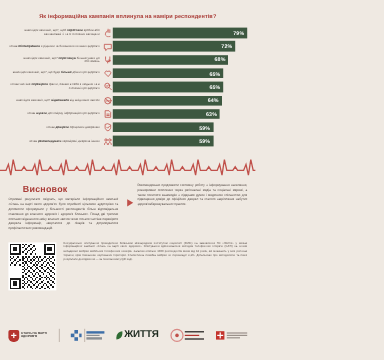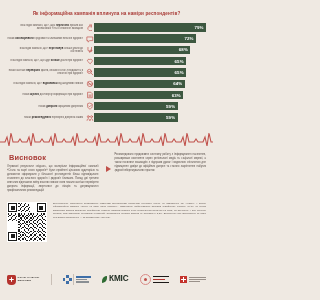--- a/index.html
+++ b/index.html
@@ -49,21 +49,21 @@
   }
 
   
   .ecg{width:213px;height:20px;display:block;margin-top:3px;}
 
   
   .cols{display:flex;padding:4px 7px 0 7px;gap:7px;flex:0 0 auto;}
   .col{flex:1 1 0;min-width:0;position:relative;}
   .col-head{
     font-size:7.4px;font-weight:bold;color:#a93b36;
-    margin:0 0 3px 2px;letter-spacing:.2px;
+    margin:0 0 3px 12px;letter-spacing:.2px;
   }
   .col-body{
     font-size:2.6px;line-height:1.52;color:#564c47;text-align:justify;
   }
   .col-right{padding-left:9px;}
   .arrow-marker{
     position:absolute;left:0px;top:13px;
     width:0;height:0;
     border-top:3.2px solid transparent;
     border-bottom:3.2px solid transparent;
@@ -529,21 +529,21 @@
       <div class="logo-sep"></div>
       <div class="logo-bars">
         <div class="lb w1"></div>
         <div class="lb w2 g"></div>
         <div class="lb w3 g"></div>
       </div>
     </div>
 
     <div class="logo">
       <div class="leaf"></div>
-      <span class="zhyttia">КМІС</span>
+      <span class="zhyttia">ЖИТТЯ</span>
     </div>
 
     <div class="logo">
       <div class="ring">
         <div class="ring-in"></div>
       </div>
       <div class="logo-red-bars">
         <div class="rb w1"></div>
         <div class="rb w2 red"></div>
         <div class="rb w1"></div>

